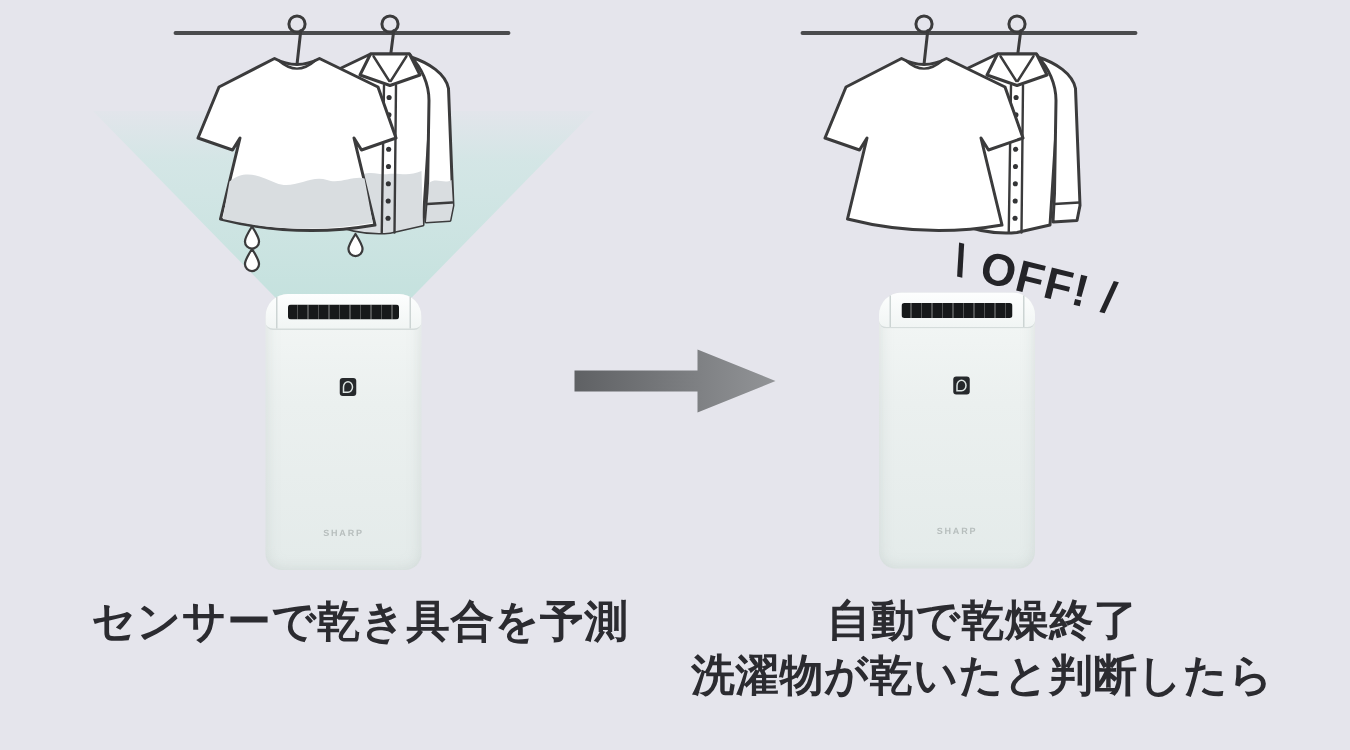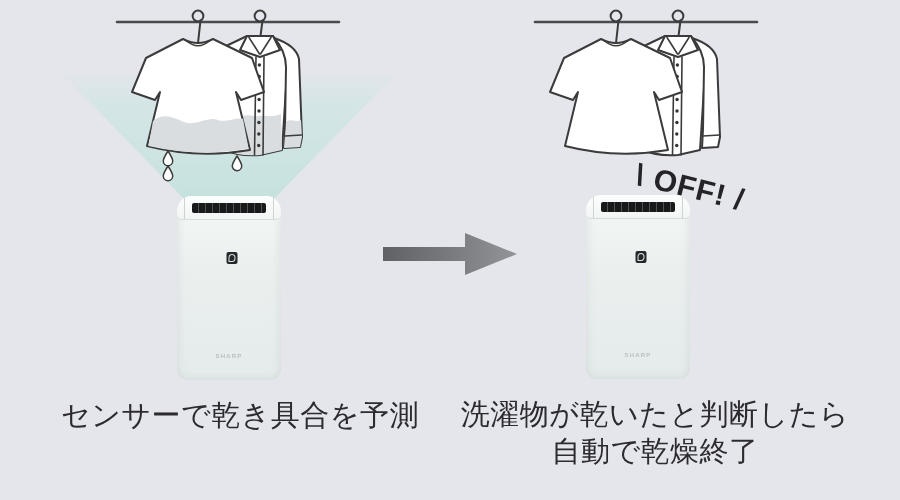--- a/index.html
+++ b/index.html
@@ -39,21 +39,21 @@
     display:flex;align-items:center;justify-content:center;
   }
   .badge-glyph{width:5px;height:6px;border:1px solid #dde5e3;border-radius:50% 50% 50% 0;}
   .brand{
     position:absolute;top:157px;left:0;width:100%;text-align:center;
     font-weight:bold;font-size:6px;letter-spacing:1.2px;color:#b7bebd;
   }
 
   
   .caption{
-    position:absolute;font-weight:normal;color:#2b2b30;font-size:29px;
+    position:absolute;font-weight:bold;color:#2b2b30;font-size:29px;
     text-align:center;letter-spacing:.5px;line-height:37px;z-index:5;
   }
   .caption-left{left:40px;top:397px;width:400px;}
   .caption-right{left:455px;top:396px;width:400px;}
 
   
   .off{
     position:absolute;left:636px;top:157px;z-index:6;
     font-weight:bold;font-size:30px;color:#242428;letter-spacing:1px;
     transform:rotate(14deg);transform-origin:0 50%;white-space:pre;
@@ -198,18 +198,18 @@
       <div class="cap">
         <div class="vent"></div>
       </div>
       <div class="badge">
         <span class="badge-glyph"></span>
       </div>
       <div class="brand">SHARP</div>
     </div>
 
     <div class="caption caption-right">
+      <div>自動で乾燥終了</div>
       <div>洗濯物が乾いたと判断したら</div>
-      <div>自動で乾燥終了</div>
     </div>
   </section>
 
 </div>
 
 </body></html>

